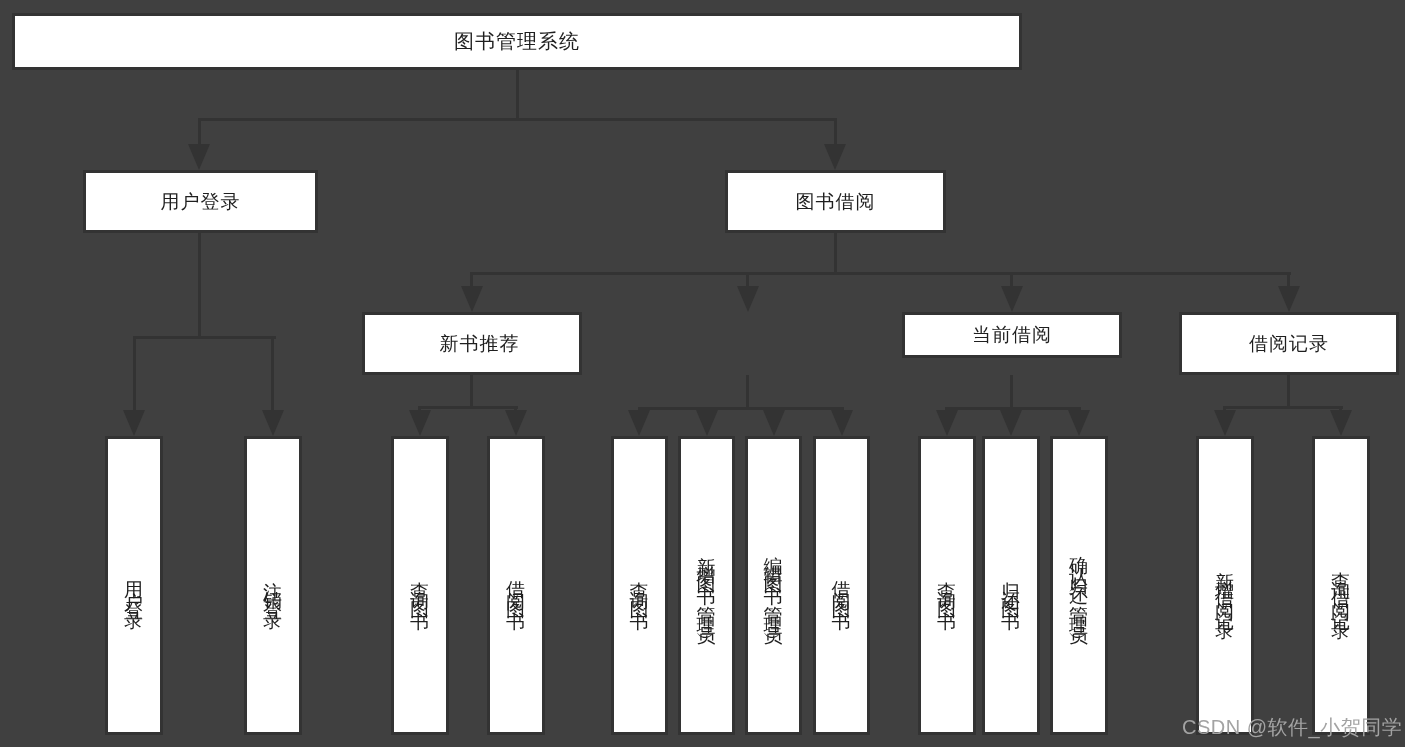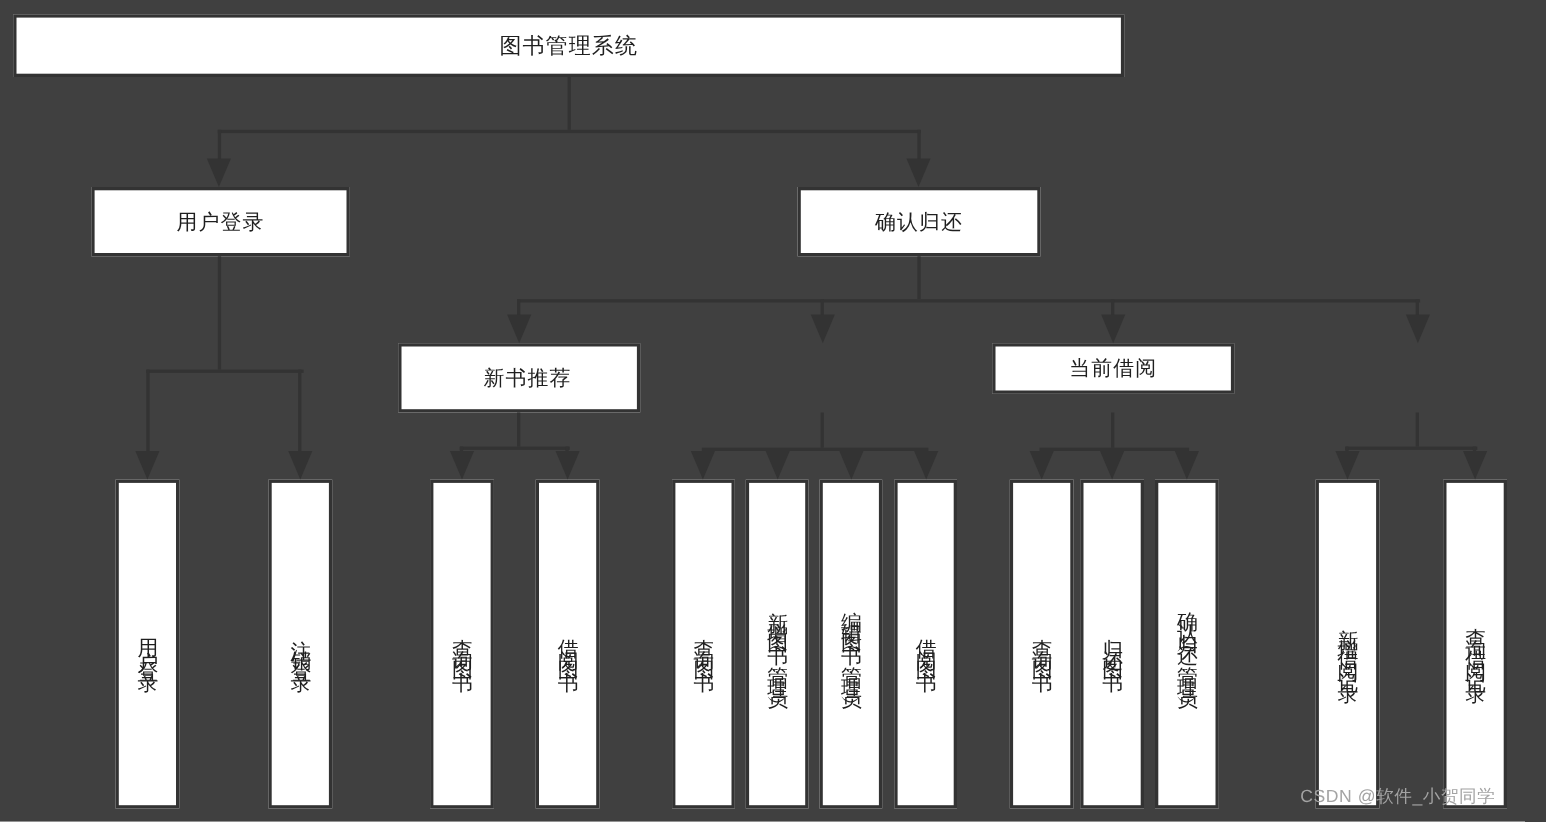--- a/index.html
+++ b/index.html
@@ -28,36 +28,37 @@
   }
   .v, .h { position:absolute; background:#333333; }
   .arrow {
     position:absolute; width:0; height:0;
     border-left:11px solid transparent;
     border-right:11px solid transparent;
     border-top:26px solid #333333;
   }
   #watermark {
     position:absolute; left:1182px; top:714px;
-    font-size:16px; color:#a3a3a3; letter-spacing:0.5px;
+    font-size:20px; color:#a3a3a3; letter-spacing:0.5px;
     z-index:5; white-space:nowrap;
   }
 </style>
 </head>
 <body>
 
 <div id="canvas">
 
   <div class="box root" style="left:12px; top:13px; width:1010px; height:57px;">图书管理系统</div>
 
   <div class="box" style="left:83px; top:170px; width:235px; height:63px;">用户登录</div>
-  <div class="box" style="left:725px; top:170px; width:221px; height:63px;">确认归还</div>
+  <div class="box" style="left:725px; top:170px; width:221px; height:63px;">图书借阅</div>
 
   <div class="box" style="left:362px; top:312px; width:220px; height:63px;padding-left:15px;">新书推荐</div>
   <div class="box" style="left:902px; top:312px; width:220px; height:46px;">当前借阅</div>
+  <div class="box" style="left:1179px; top:312px; width:220px; height:63px;">借阅记录</div>
 
   <div class="leaf" style="left:105px; top:436px; width:58px; height:299px;">
     <span>用户登录</span>
     </div>
   <div class="leaf" style="left:244px; top:436px; width:58px; height:299px;">
     <span>注销登录</span>
     </div>
 
   <div class="leaf" style="left:391px; top:436px; width:58px; height:299px;">
     <span>查询图书</span>

